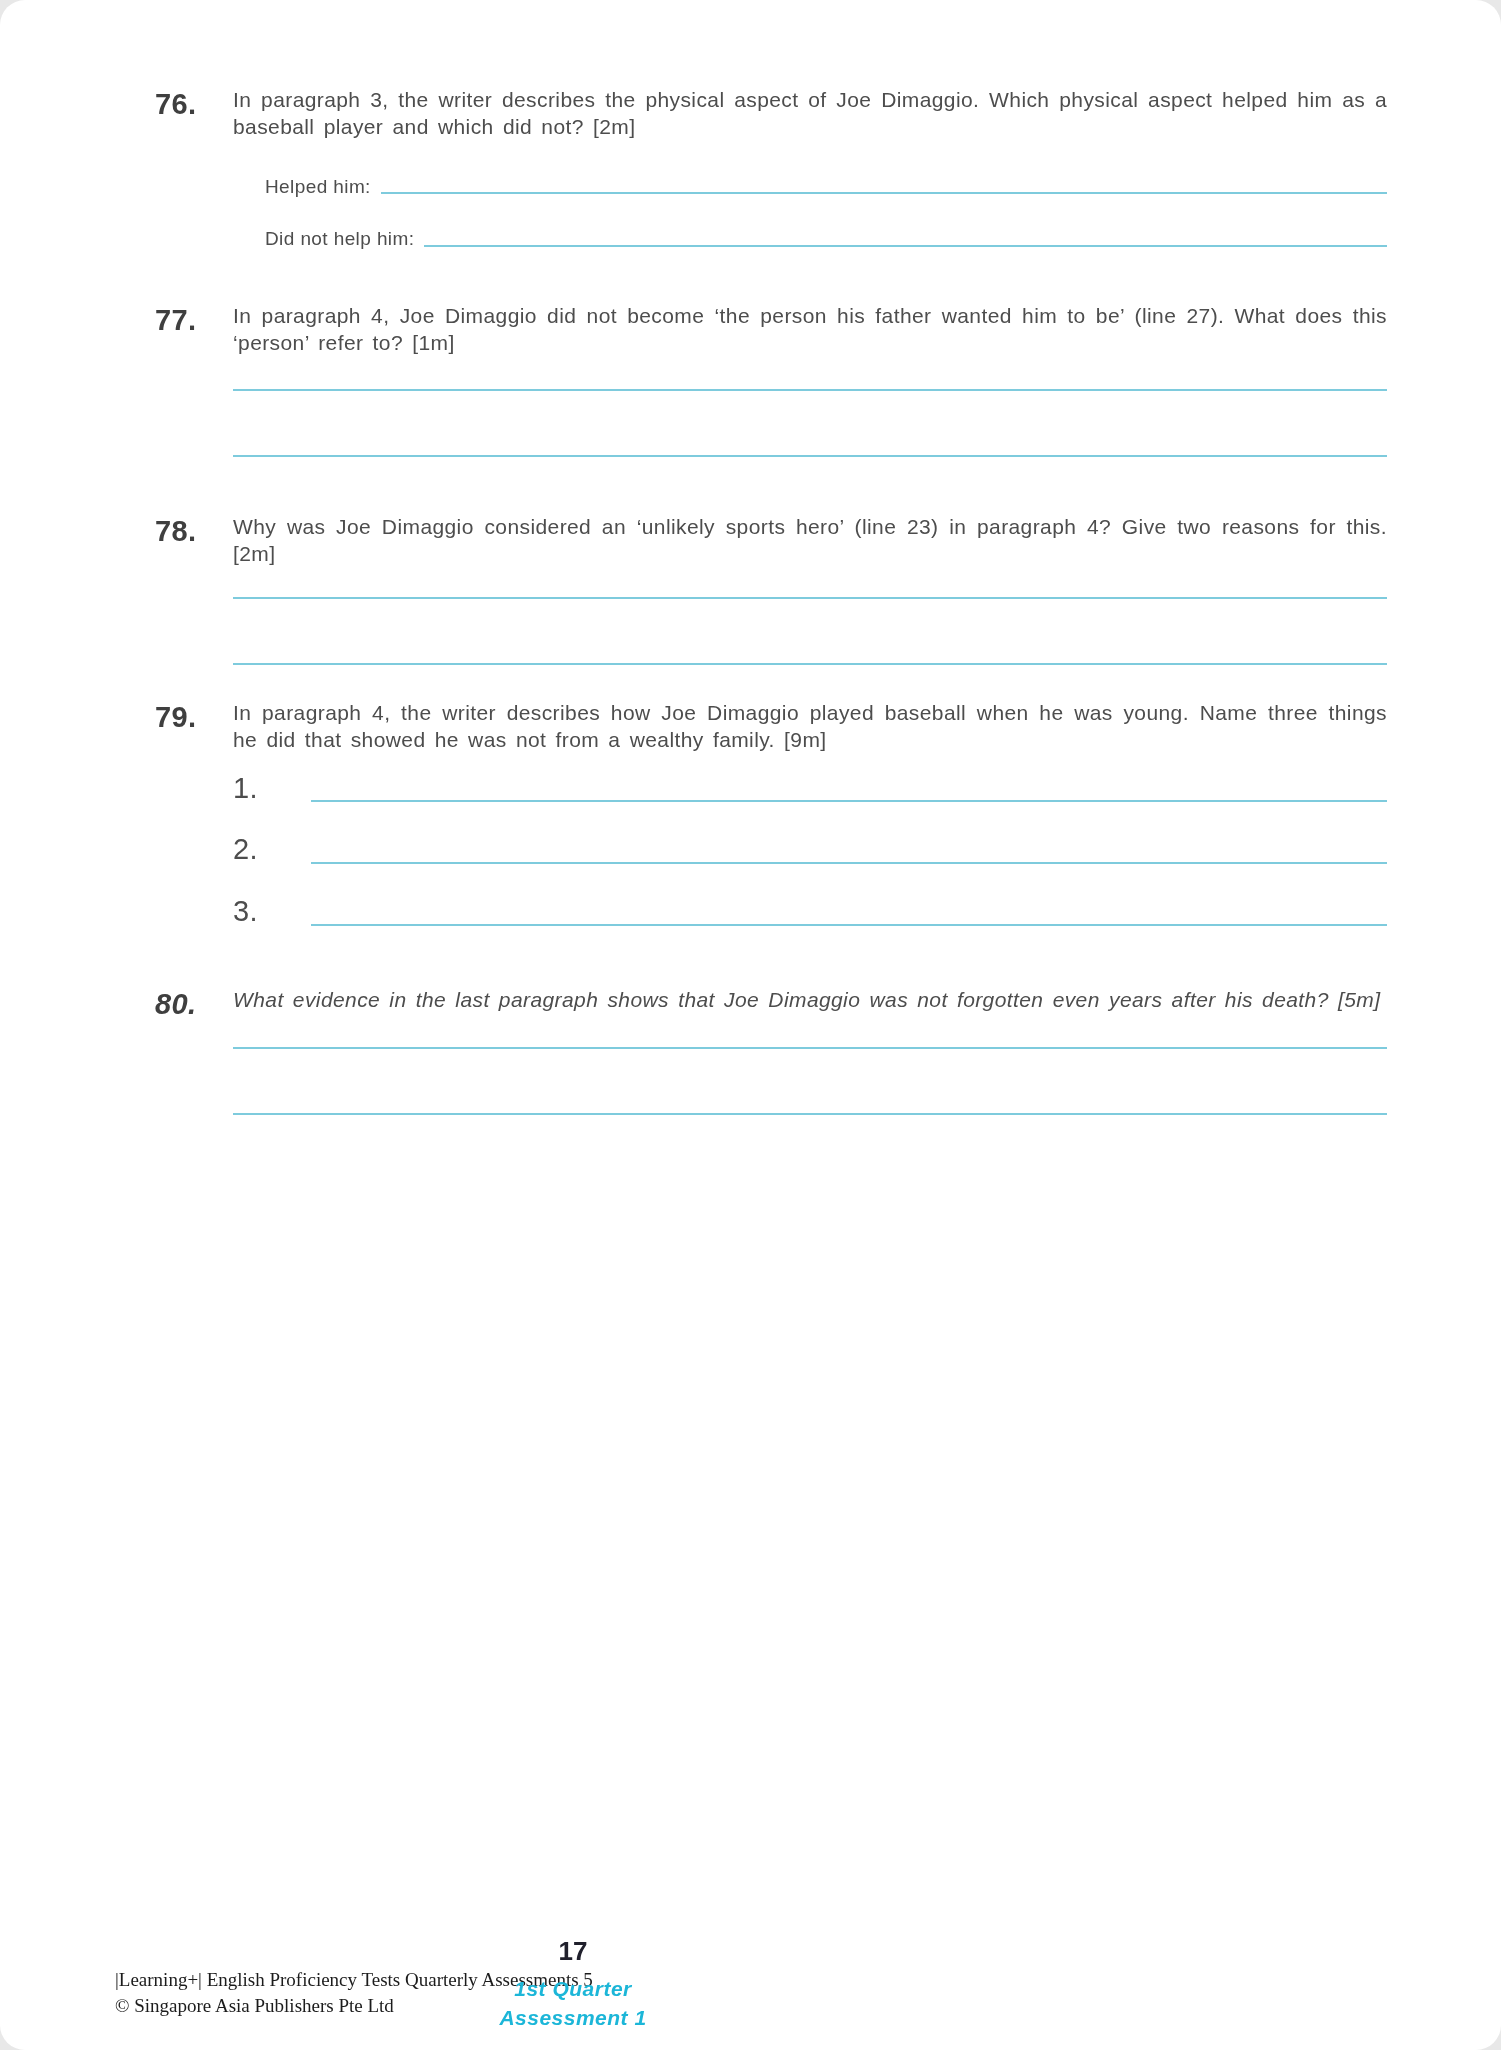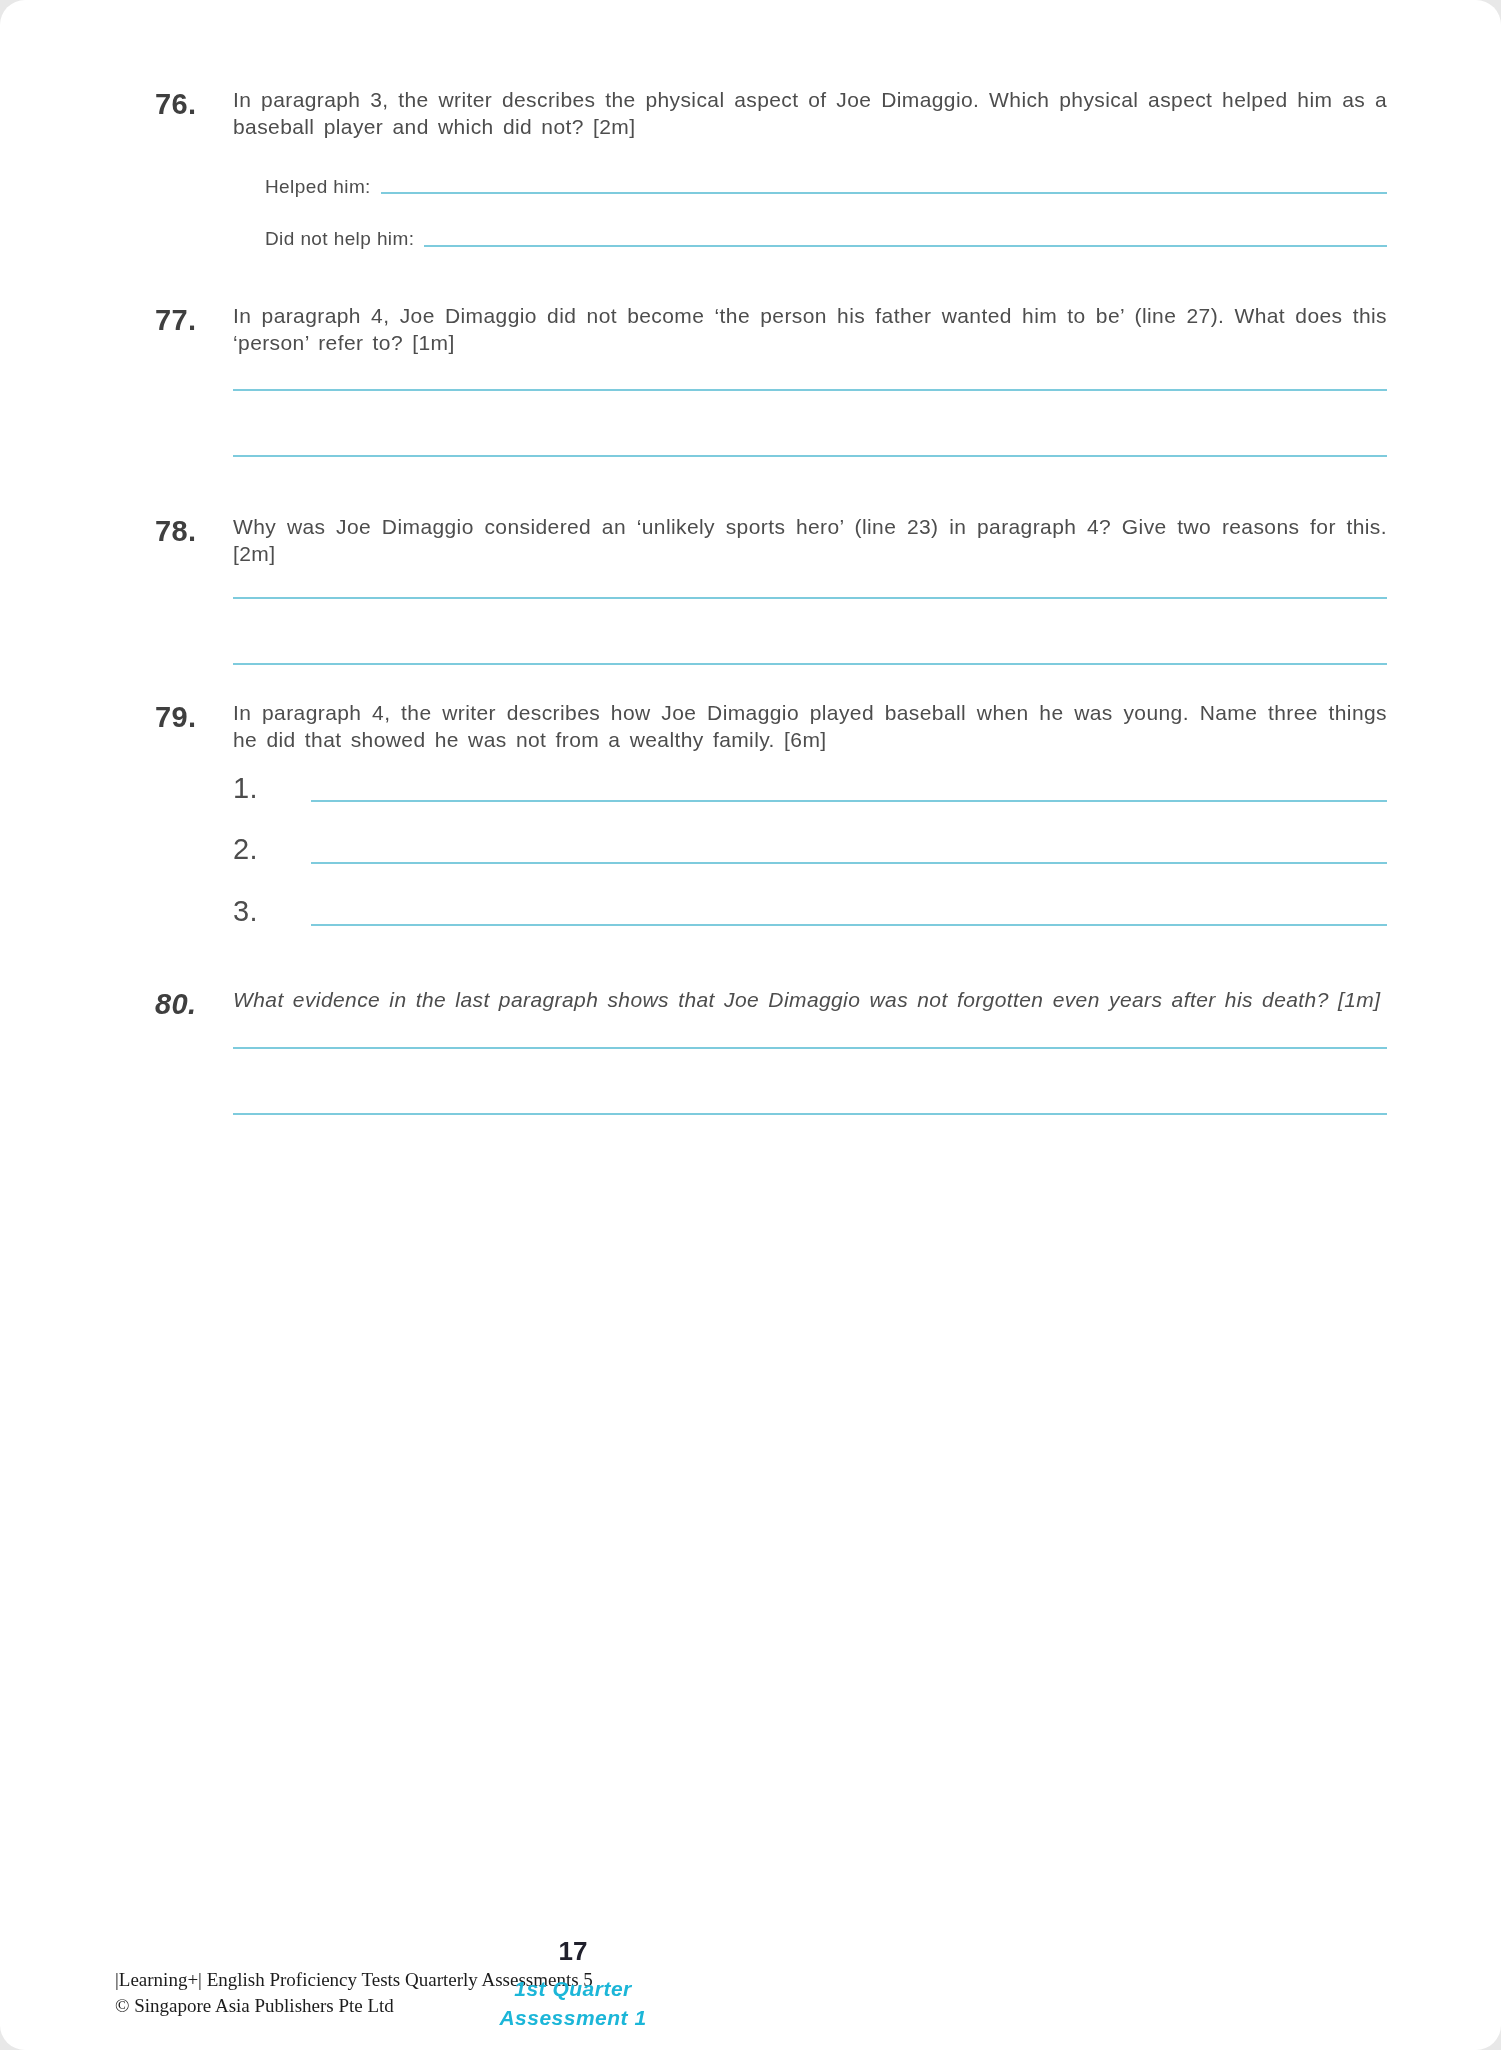--- a/index.html
+++ b/index.html
@@ -153,40 +153,40 @@
       <div class="qbody">
         <p class="qtext">Why was Joe Dimaggio considered an ‘unlikely sports hero’ (line 23) in paragraph 4? Give two reasons for this. [2m]</p>
         <div class="answer-row r1 answer-line"></div>
         <div class="answer-row r2 answer-line"></div>
       </div>
     </section>
 
     <section class="question q79">
       <div class="qnum">79.</div>
       <div class="qbody">
-        <p class="qtext">In paragraph 4, the writer describes how Joe Dimaggio played baseball when he was young. Name three things he did that showed he was not from a wealthy family. [6m]</p>
+        <p class="qtext">In paragraph 4, the writer describes how Joe Dimaggio played baseball when he was young. Name three things he did that showed he was not from a wealthy family. [9m]</p>
         <div class="list-row lr-1">
           <span class="list-num">1.</span>
           <span class="answer-line"></span>
         </div>
         <div class="list-row lr-2">
           <span class="list-num">2.</span>
           <span class="answer-line"></span>
         </div>
         <div class="list-row lr-3">
           <span class="list-num">3.</span>
           <span class="answer-line"></span>
         </div>
       </div>
     </section>
 
     <section class="question q80">
       <div class="qnum">80.</div>
       <div class="qbody">
-        <p class="qtext">What evidence in the last paragraph shows that Joe Dimaggio was not forgotten even years after his death? [1m]</p>
+        <p class="qtext">What evidence in the last paragraph shows that Joe Dimaggio was not forgotten even years after his death? [5m]</p>
         <div class="answer-row r1 answer-line"></div>
         <div class="answer-row r2 answer-line"></div>
       </div>
     </section>
 
   </div>
 
   <div class="footer-imprint">
     <div>|Learning+| English Proficiency Tests Quarterly Assessments 5</div>
     <div>© Singapore Asia Publishers Pte Ltd</div>

